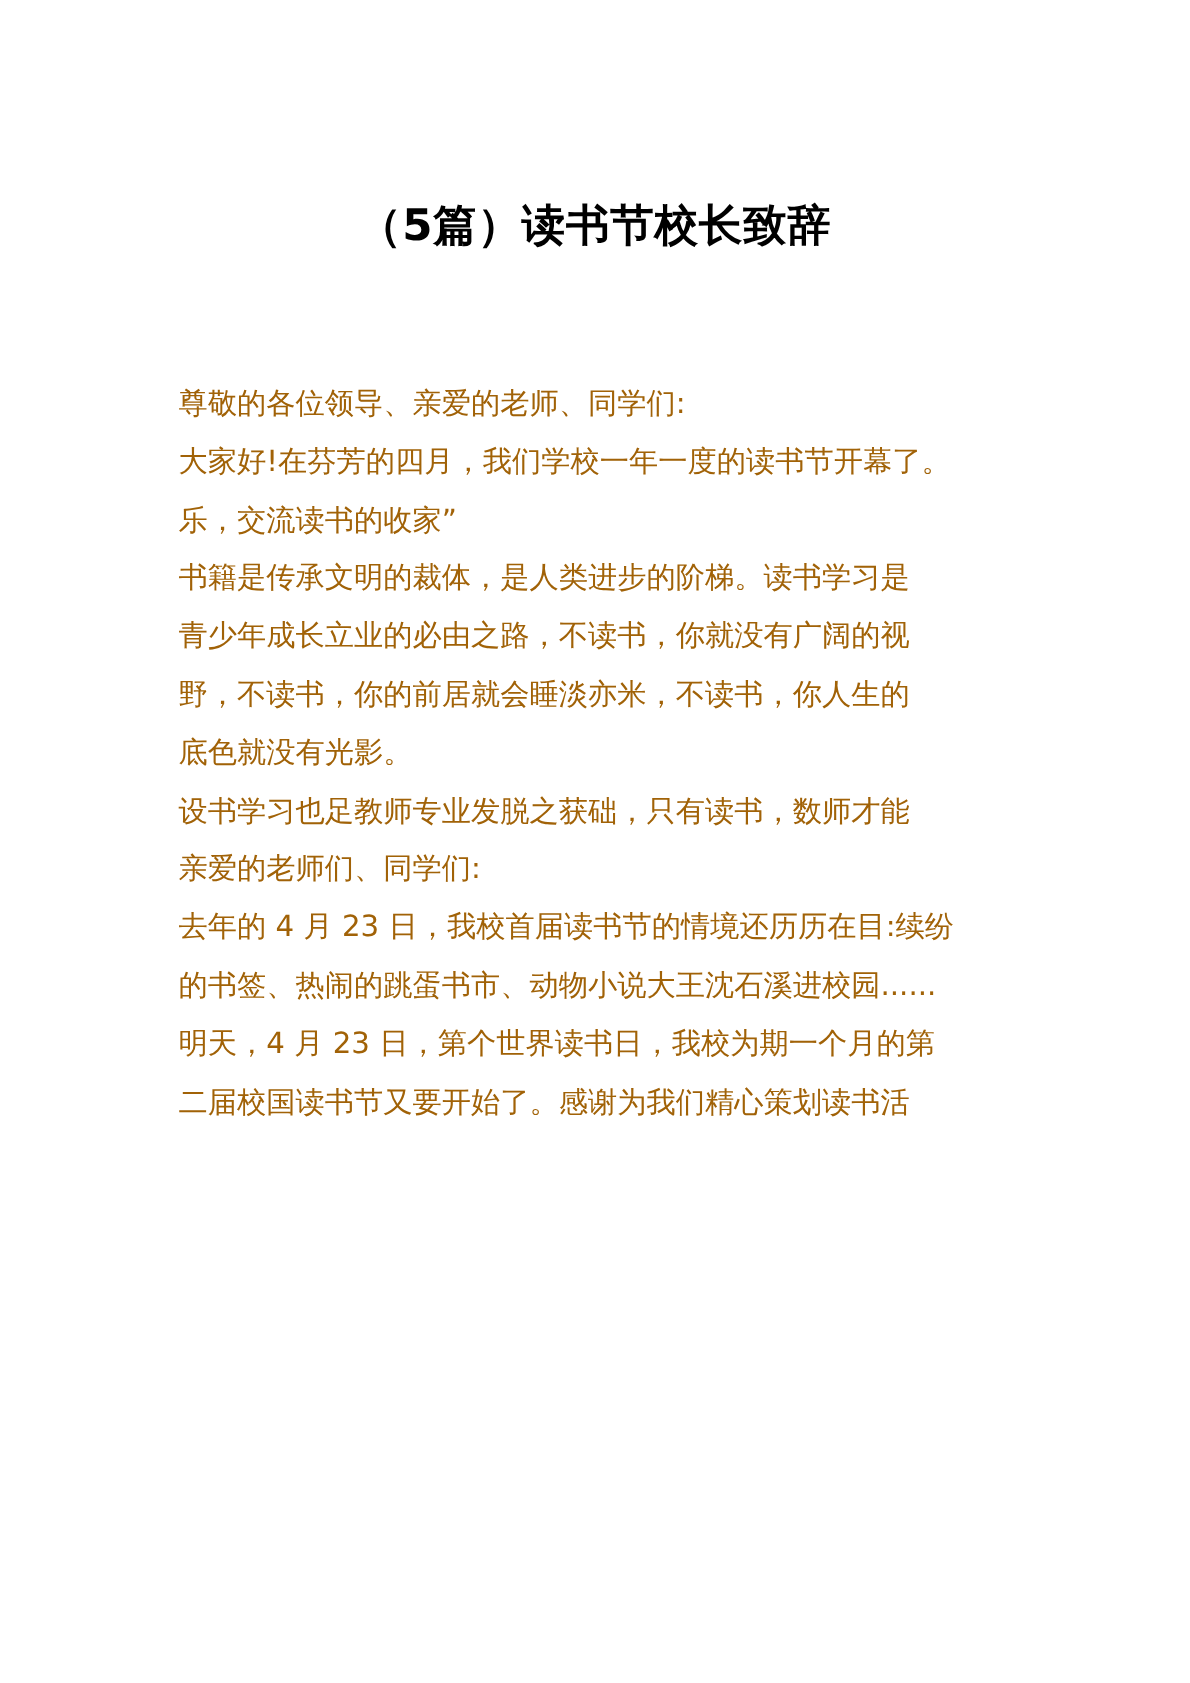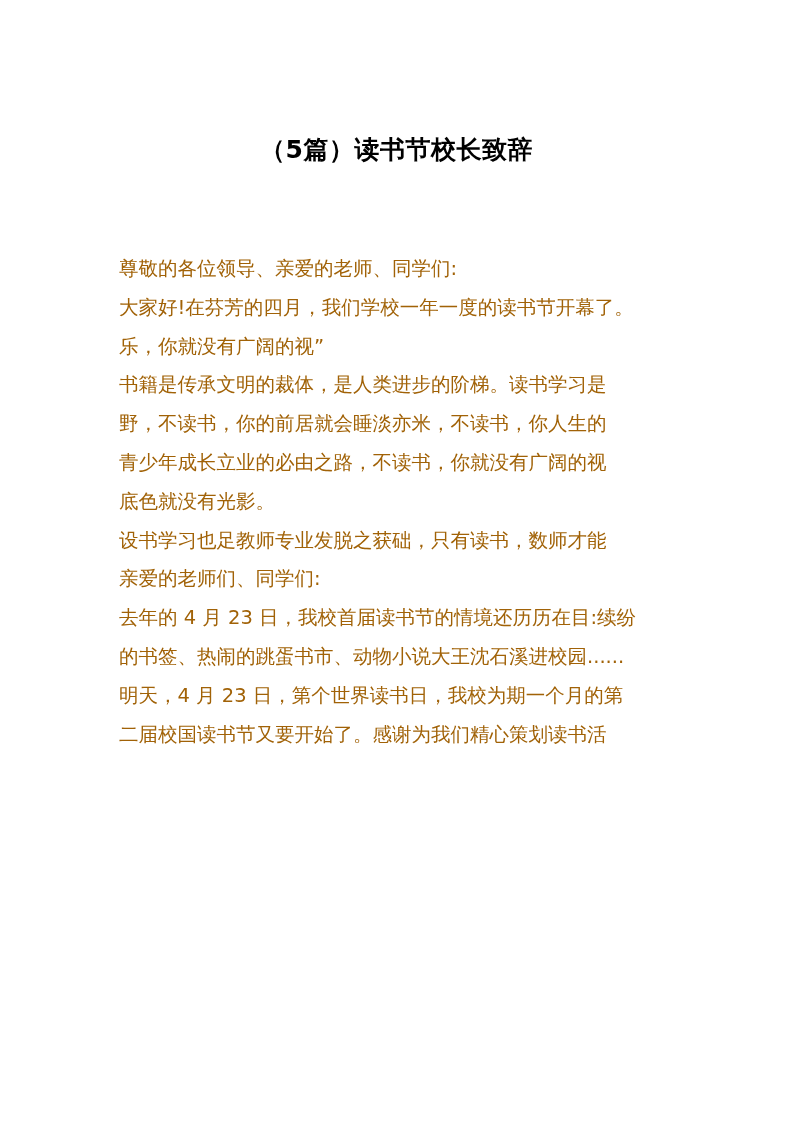--- a/index.html
+++ b/index.html
@@ -22,21 +22,21 @@
       width: 793px;
       height: 1122px;
       background: #ffffff;
     }
     .title {
       position: absolute;
       left: 0;
       top: 128px;
       width: 793px;
       text-align: center;
-      font-size: 25px;
+      font-size: 29px;
       font-weight: bold;
       letter-spacing: 0.5px;
       line-height: 44px;
       color: #000000;
     }
     .body-text {
       position: absolute;
       left: 119px;
       top: 250px;
       width: 570px;
@@ -52,24 +52,24 @@
   </style>
 </head>
 <body>
 
 <div class="page">
   <div class="title">（5篇）读书节校长致辞</div>
 
   <div class="body-text">
     <span class="line">尊敬的各位领导、亲爱的老师、同学们:</span>
     <span class="line">大家好!在芬芳的四月，我们学校一年一度的读书节开幕了。</span>
-    <span class="line">乐，你就没有广阔的视”</span>
+    <span class="line">乐，交流读书的收家”</span>
     <span class="line">书籍是传承文明的裁体，是人类进步的阶梯。读书学习是</span>
+    <span class="line">青少年成长立业的必由之路，不读书，你就没有广阔的视</span>
     <span class="line">野，不读书，你的前居就会睡淡亦米，不读书，你人生的</span>
-    <span class="line">青少年成长立业的必由之路，不读书，你就没有广阔的视</span>
     <span class="line">底色就没有光影。</span>
     <span class="line">设书学习也足教师专业发脱之获础，只有读书，数师才能</span>
     <span class="line">亲爱的老师们、同学们:</span>
     <span class="line">去年的 4 月 23 日，我校首届读书节的情境还历历在目:续纷</span>
     <span class="line">的书签、热闹的跳蛋书市、动物小说大王沈石溪进校园......</span>
     <span class="line">明天，4 月 23 日，第个世界读书日，我校为期一个月的第</span>
     <span class="line">二届校国读书节又要开始了。感谢为我们精心策划读书活</span>
   </div>
 </div>
 

